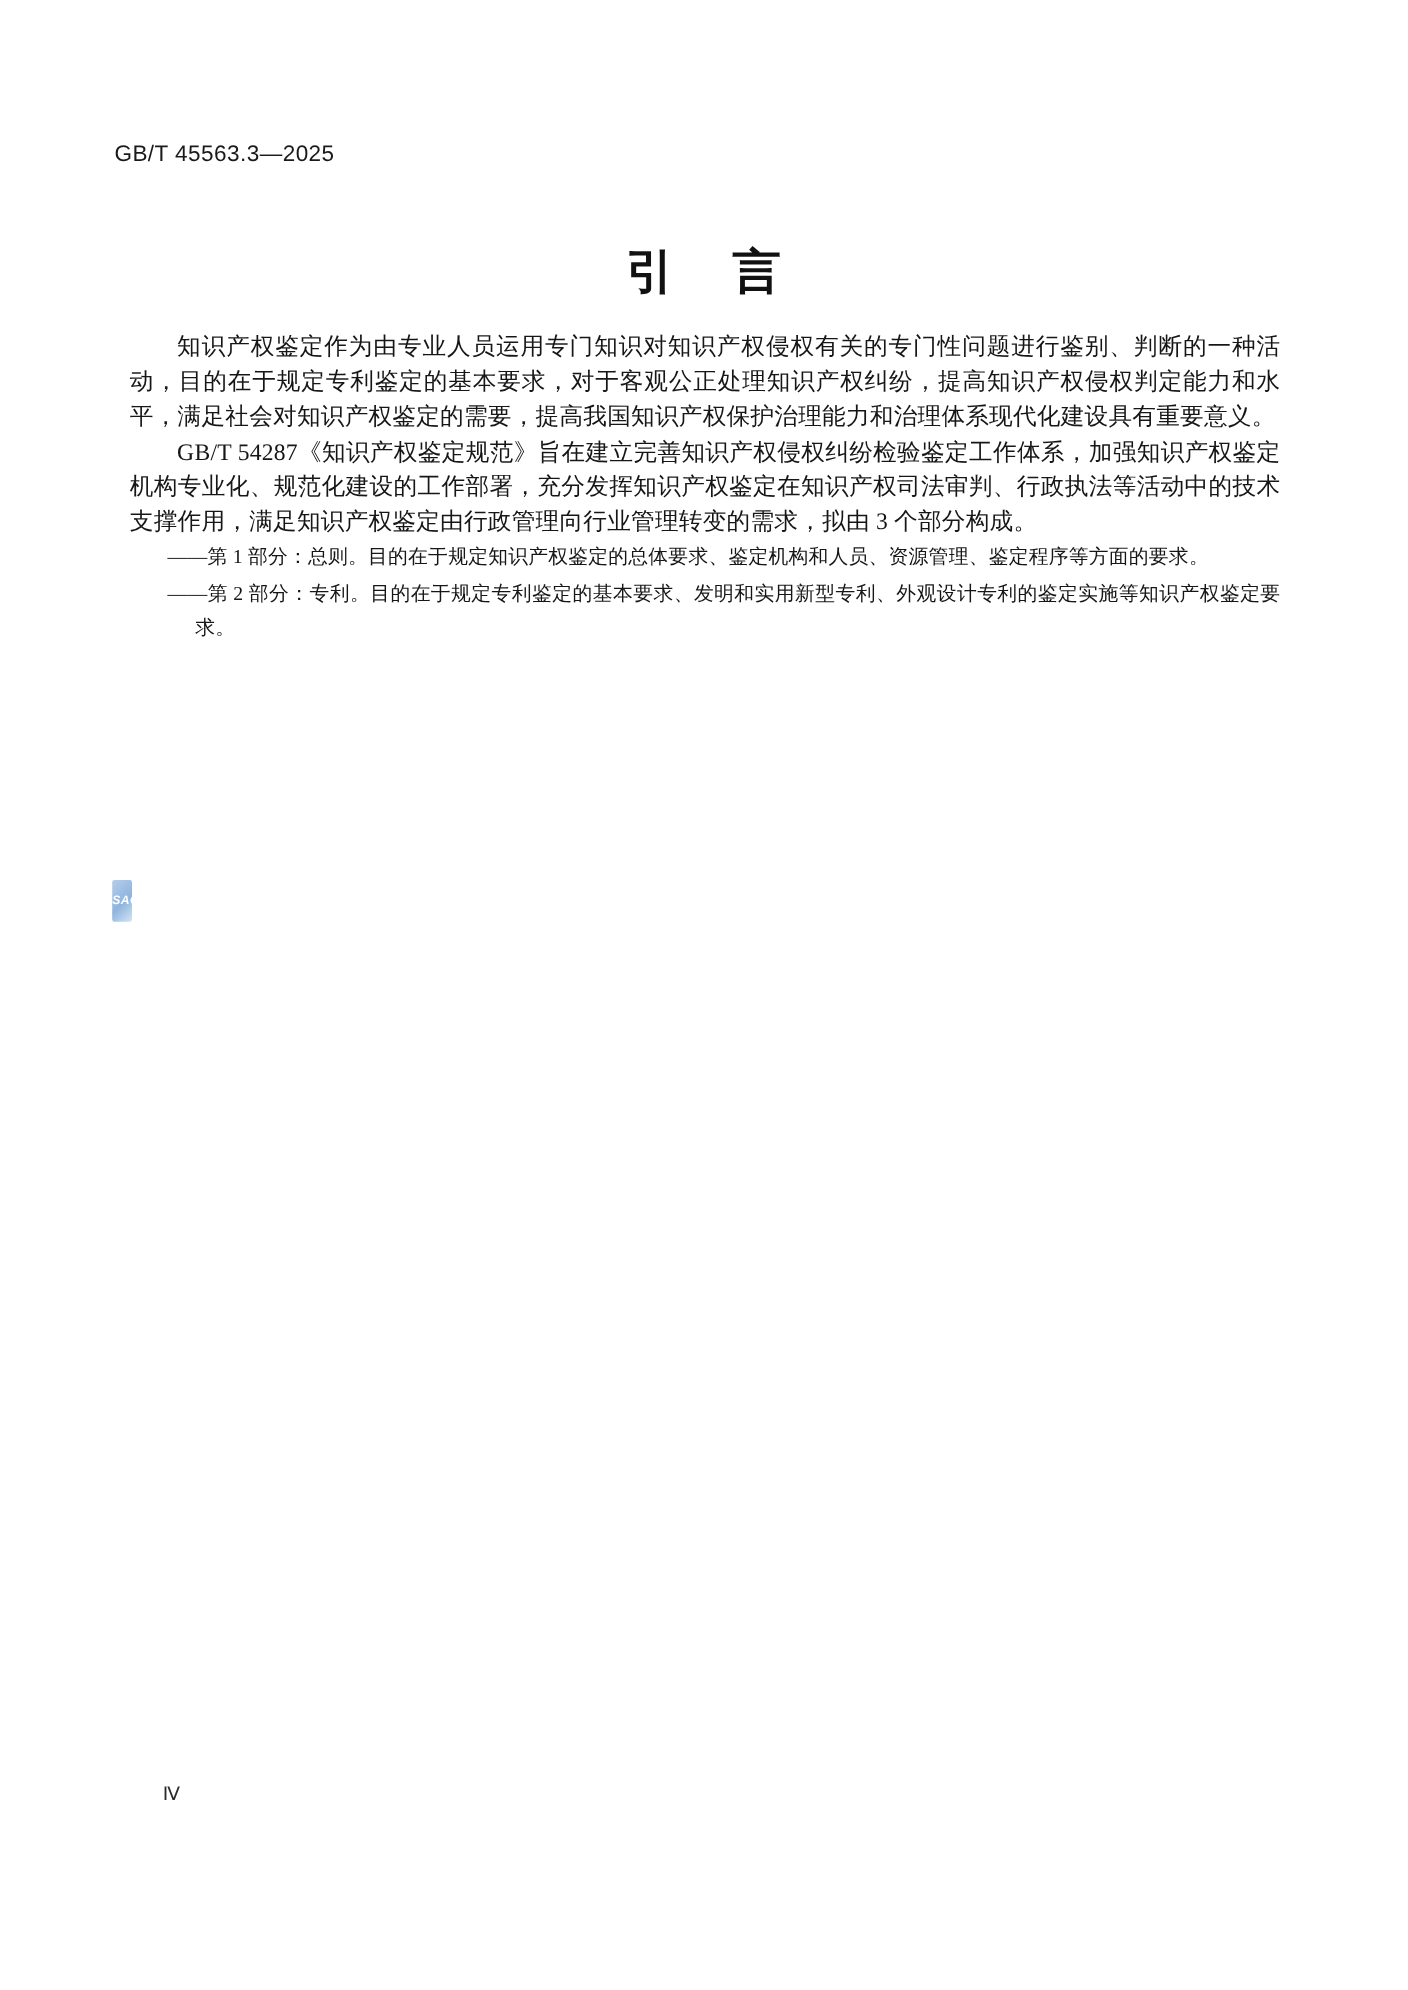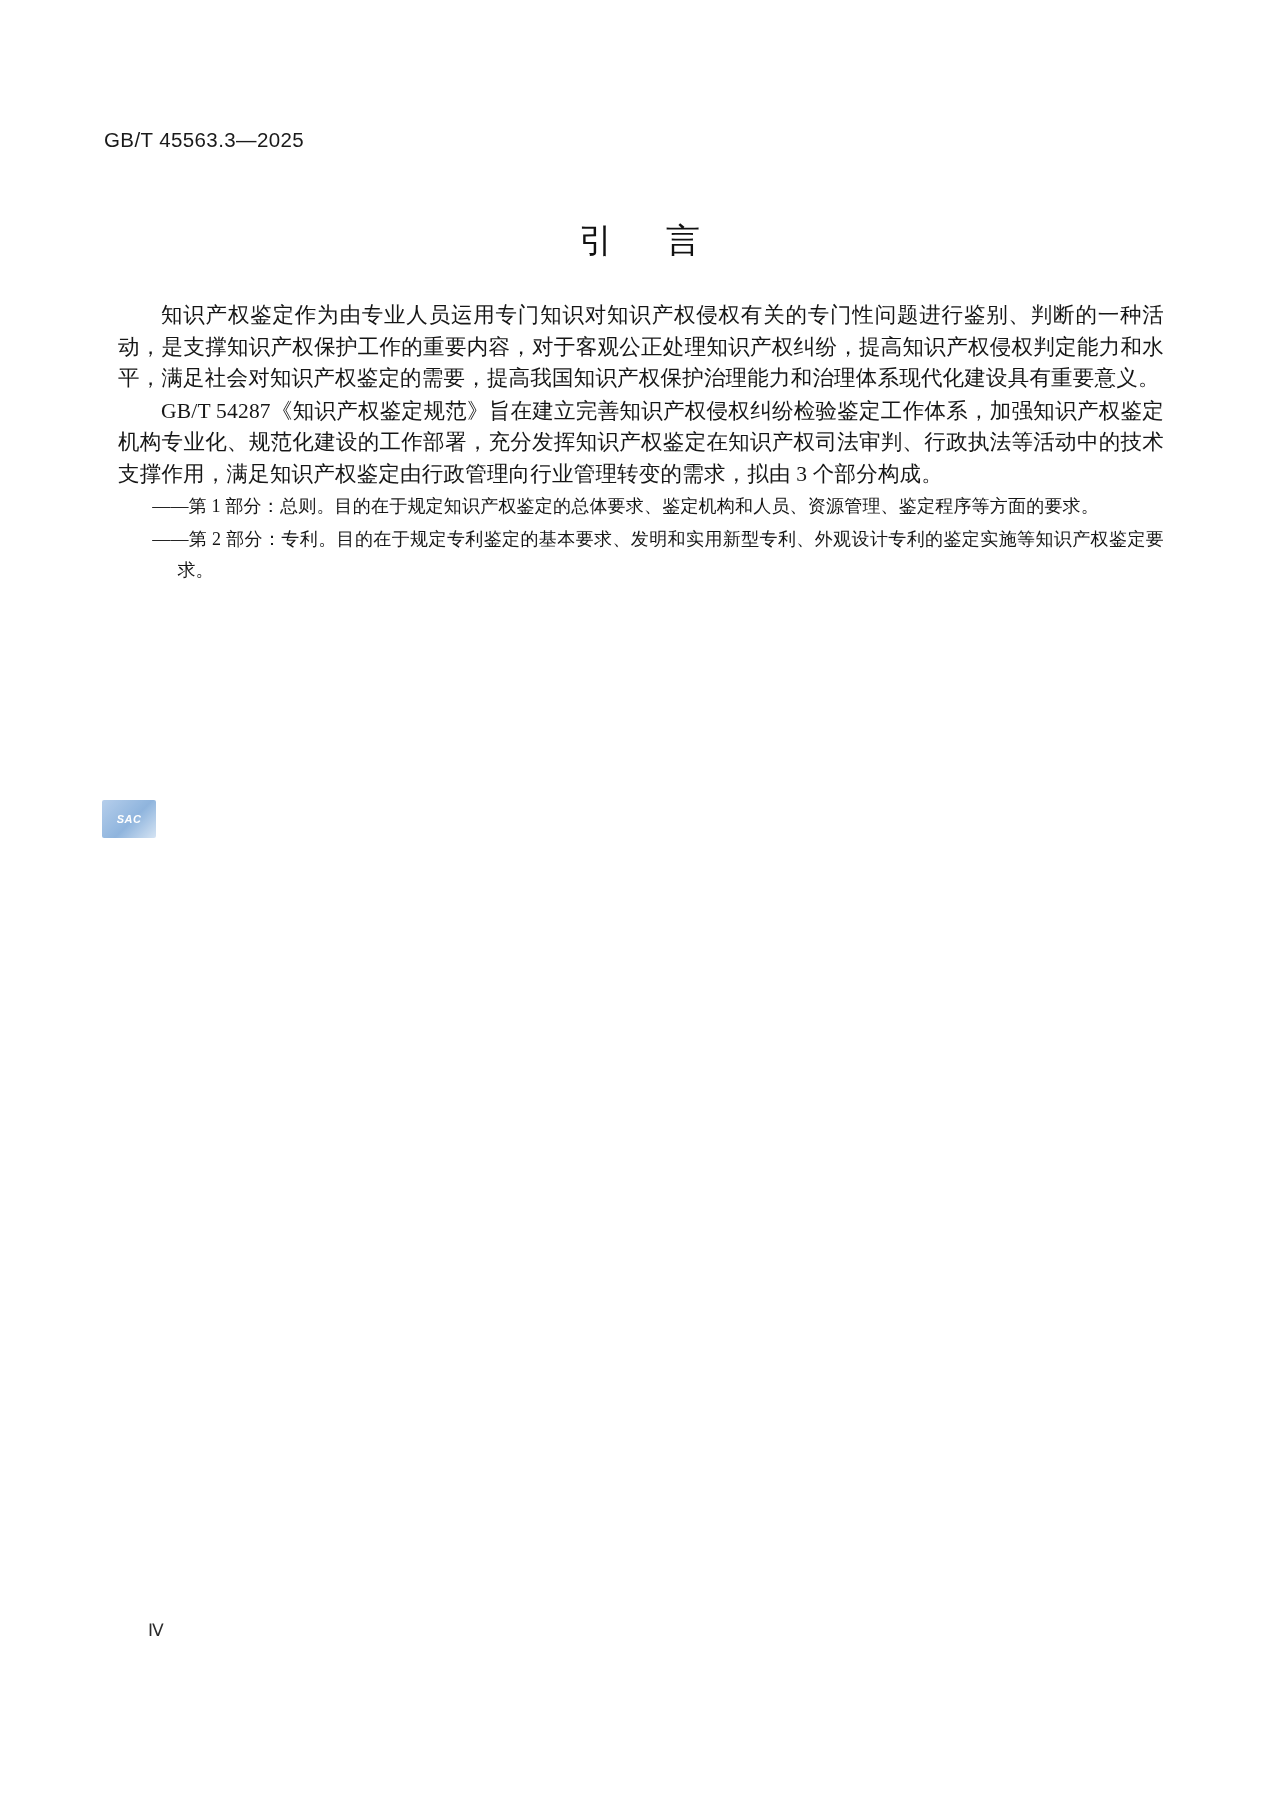--- a/index.html
+++ b/index.html
@@ -31,22 +31,22 @@
   }
 
   
   .doc-title {
     position: absolute;
     top: 218px;
     left: 0;
     width: 1280px;
     text-align: center;
     font-family: "Liberation Sans", sans-serif;
-    font-weight: normal;
-    font-size: 34px;
+    font-weight: bold;
+    font-size: 44px;
     letter-spacing: 1px;
     color: #111111;
   }
   .doc-title .gap {
     display: inline-block;
     width: 52px;
   }
 
   
   .body-area {
@@ -80,21 +80,21 @@
     text-align: justify;
     text-justify: inter-ideograph;
     letter-spacing: 0.2px;
   }
 
   
   .sac-logo {
     position: absolute;
     left: 102px;
     top: 800px;
-    width: 54px;
+    width: 18px;
     height: 38px;
     background: linear-gradient(135deg, #a9c6e8 0%, #7ca8d8 55%, #cfe0f2 100%);
     border-radius: 2px;
     opacity: 0.85;
   }
   .sac-logo span {
     display: block;
     font-family: "Liberation Sans", sans-serif;
     font-size: 11px;
     font-style: italic;
@@ -120,21 +120,21 @@
 
 <div class="page">
 
   <div class="std-header">GB/T 45563.3—2025</div>
 
   <div class="doc-title">
     <span>引</span><span class="gap"></span><span>言</span>
   </div>
 
   <div class="body-area">
-    <p class="para">知识产权鉴定作为由专业人员运用专门知识对知识产权侵权有关的专门性问题进行鉴别、判断的一种活动，是支撑知识产权保护工作的重要内容，对于客观公正处理知识产权纠纷，提高知识产权侵权判定能力和水平，满足社会对知识产权鉴定的需要，提高我国知识产权保护治理能力和治理体系现代化建设具有重要意义。</p>
+    <p class="para">知识产权鉴定作为由专业人员运用专门知识对知识产权侵权有关的专门性问题进行鉴别、判断的一种活动，目的在于规定专利鉴定的基本要求，对于客观公正处理知识产权纠纷，提高知识产权侵权判定能力和水平，满足社会对知识产权鉴定的需要，提高我国知识产权保护治理能力和治理体系现代化建设具有重要意义。</p>
     <p class="para">GB/T 54287《知识产权鉴定规范》旨在建立完善知识产权侵权纠纷检验鉴定工作体系，加强知识产权鉴定机构专业化、规范化建设的工作部署，充分发挥知识产权鉴定在知识产权司法审判、行政执法等活动中的技术支撑作用，满足知识产权鉴定由行政管理向行业管理转变的需求，拟由 3 个部分构成。</p>
     <div class="dash-item">——第 1 部分：总则。目的在于规定知识产权鉴定的总体要求、鉴定机构和人员、资源管理、鉴定程序等方面的要求。</div>
     <div class="dash-item">——第 2 部分：专利。目的在于规定专利鉴定的基本要求、发明和实用新型专利、外观设计专利的鉴定实施等知识产权鉴定要求。</div>
   </div>
 
   <div class="sac-logo">
     <span>SAC</span>
   </div>
 
   <div class="page-number">Ⅳ</div>

